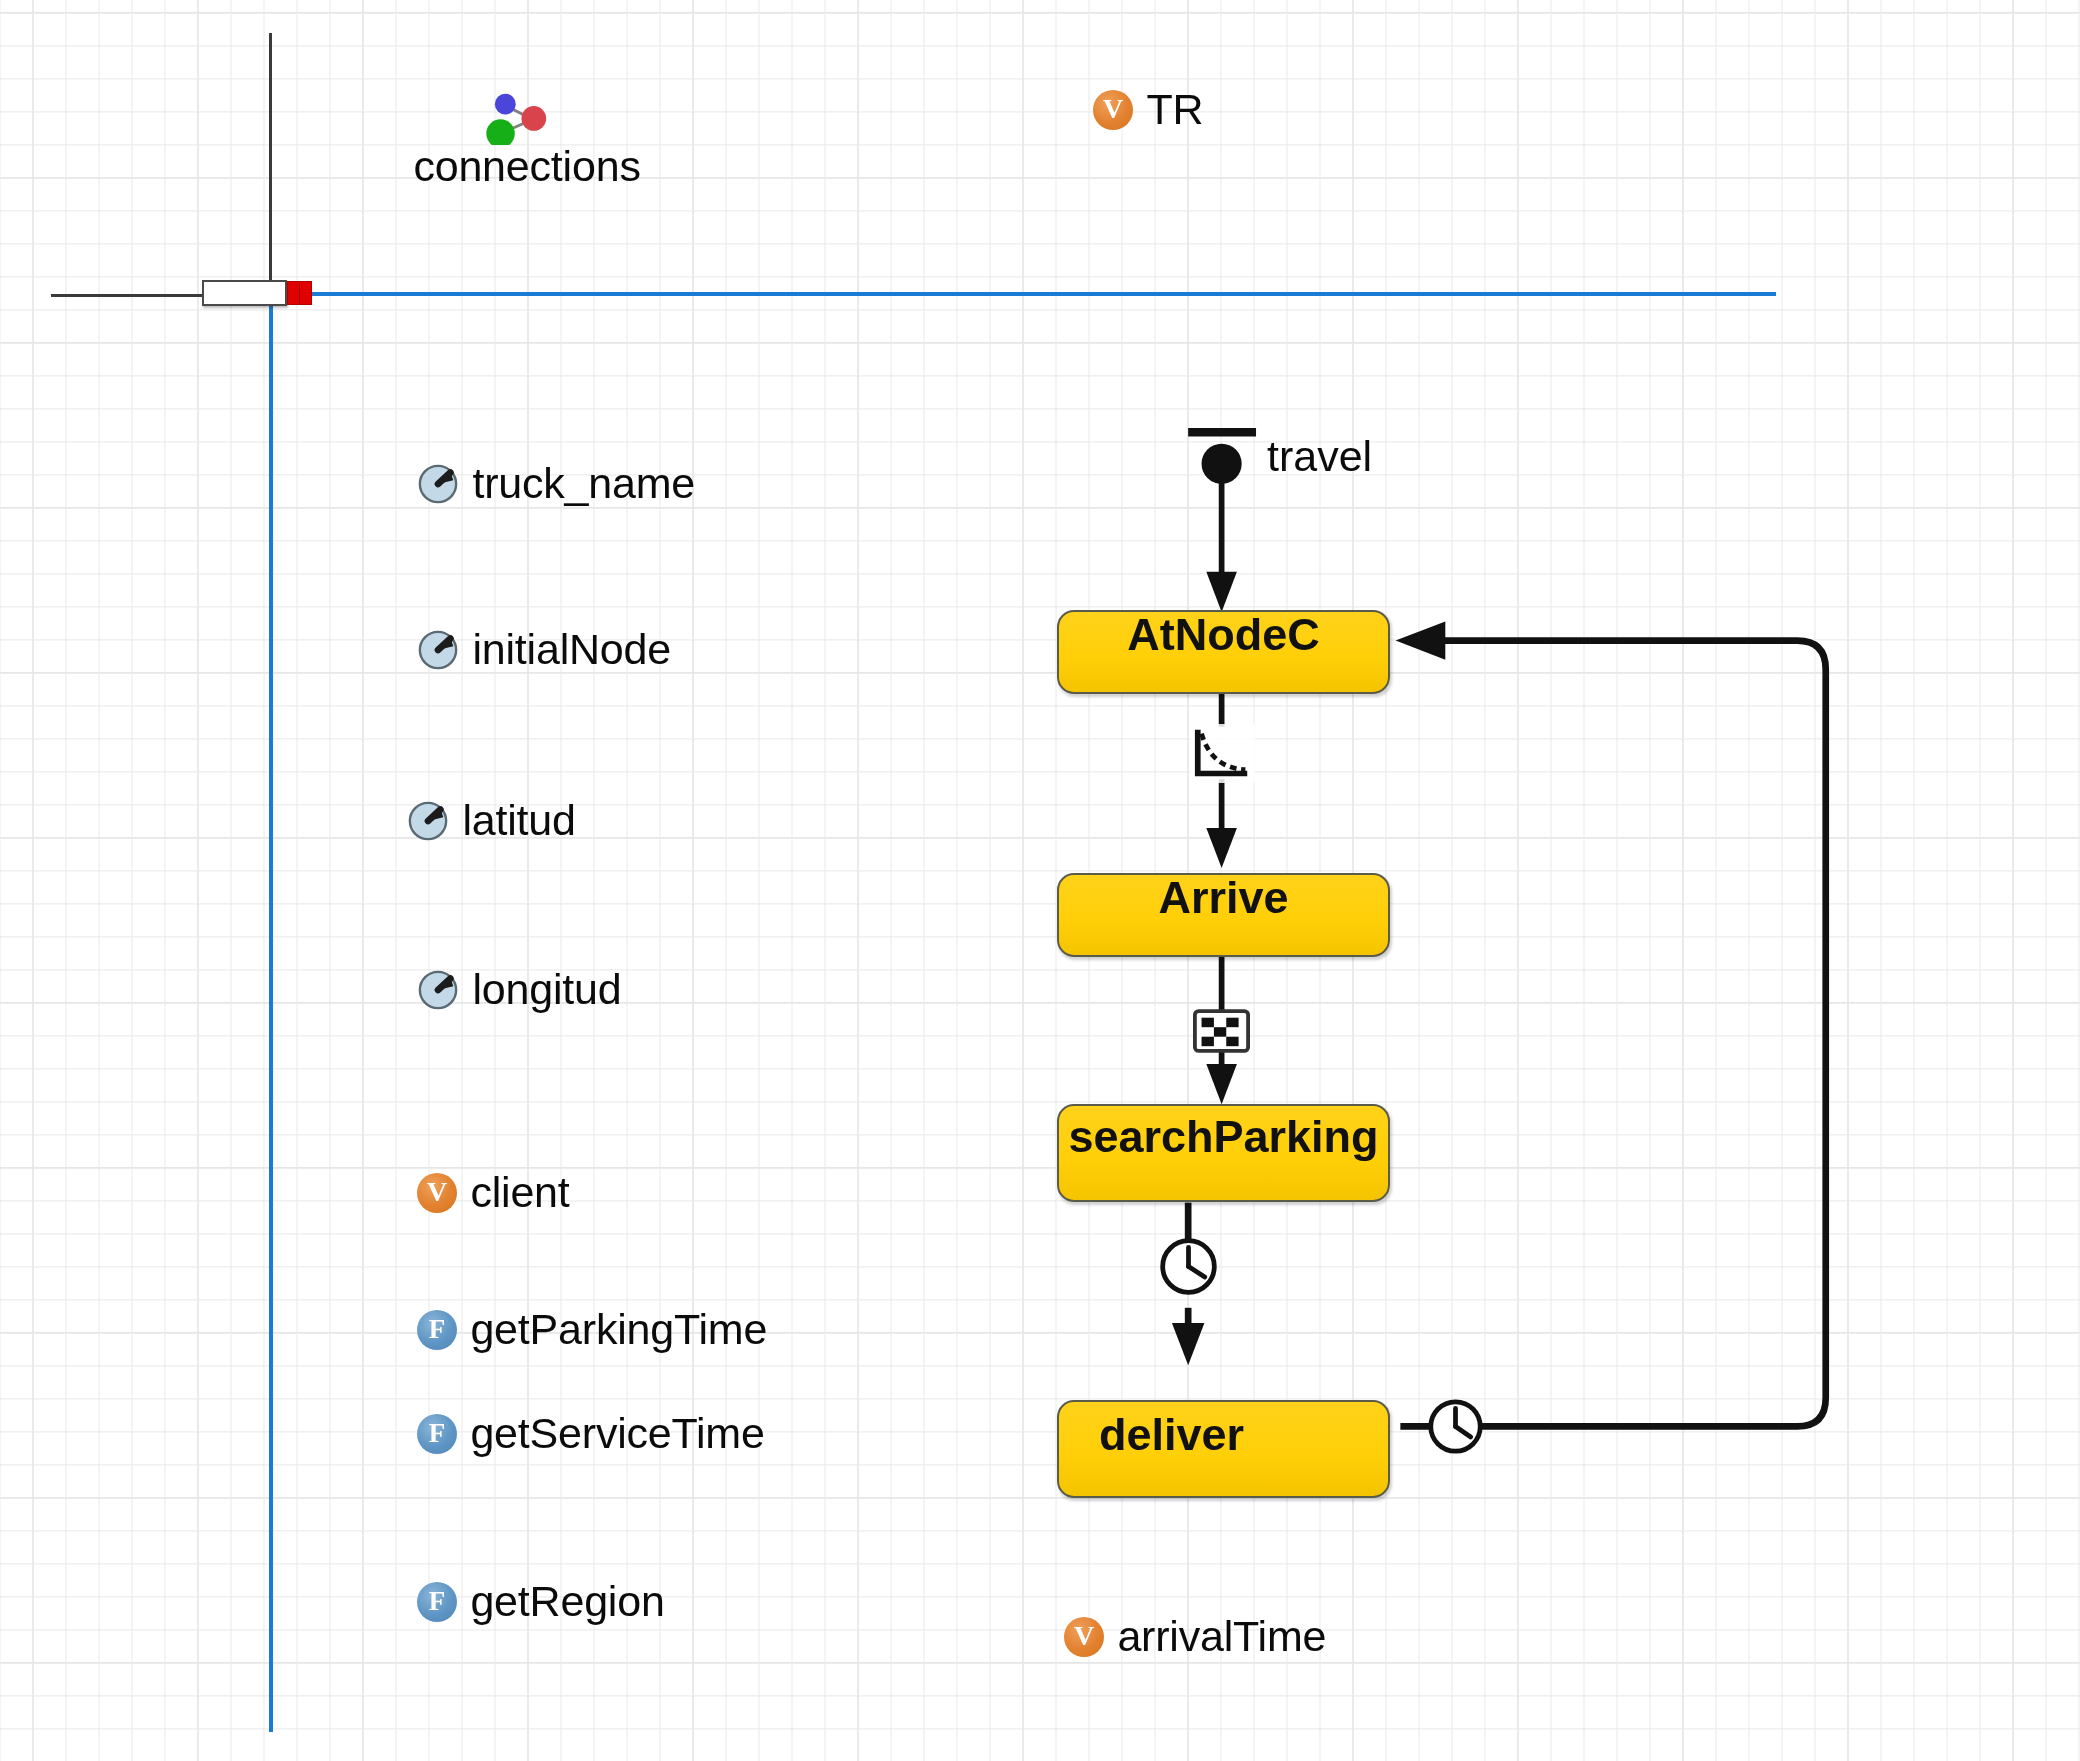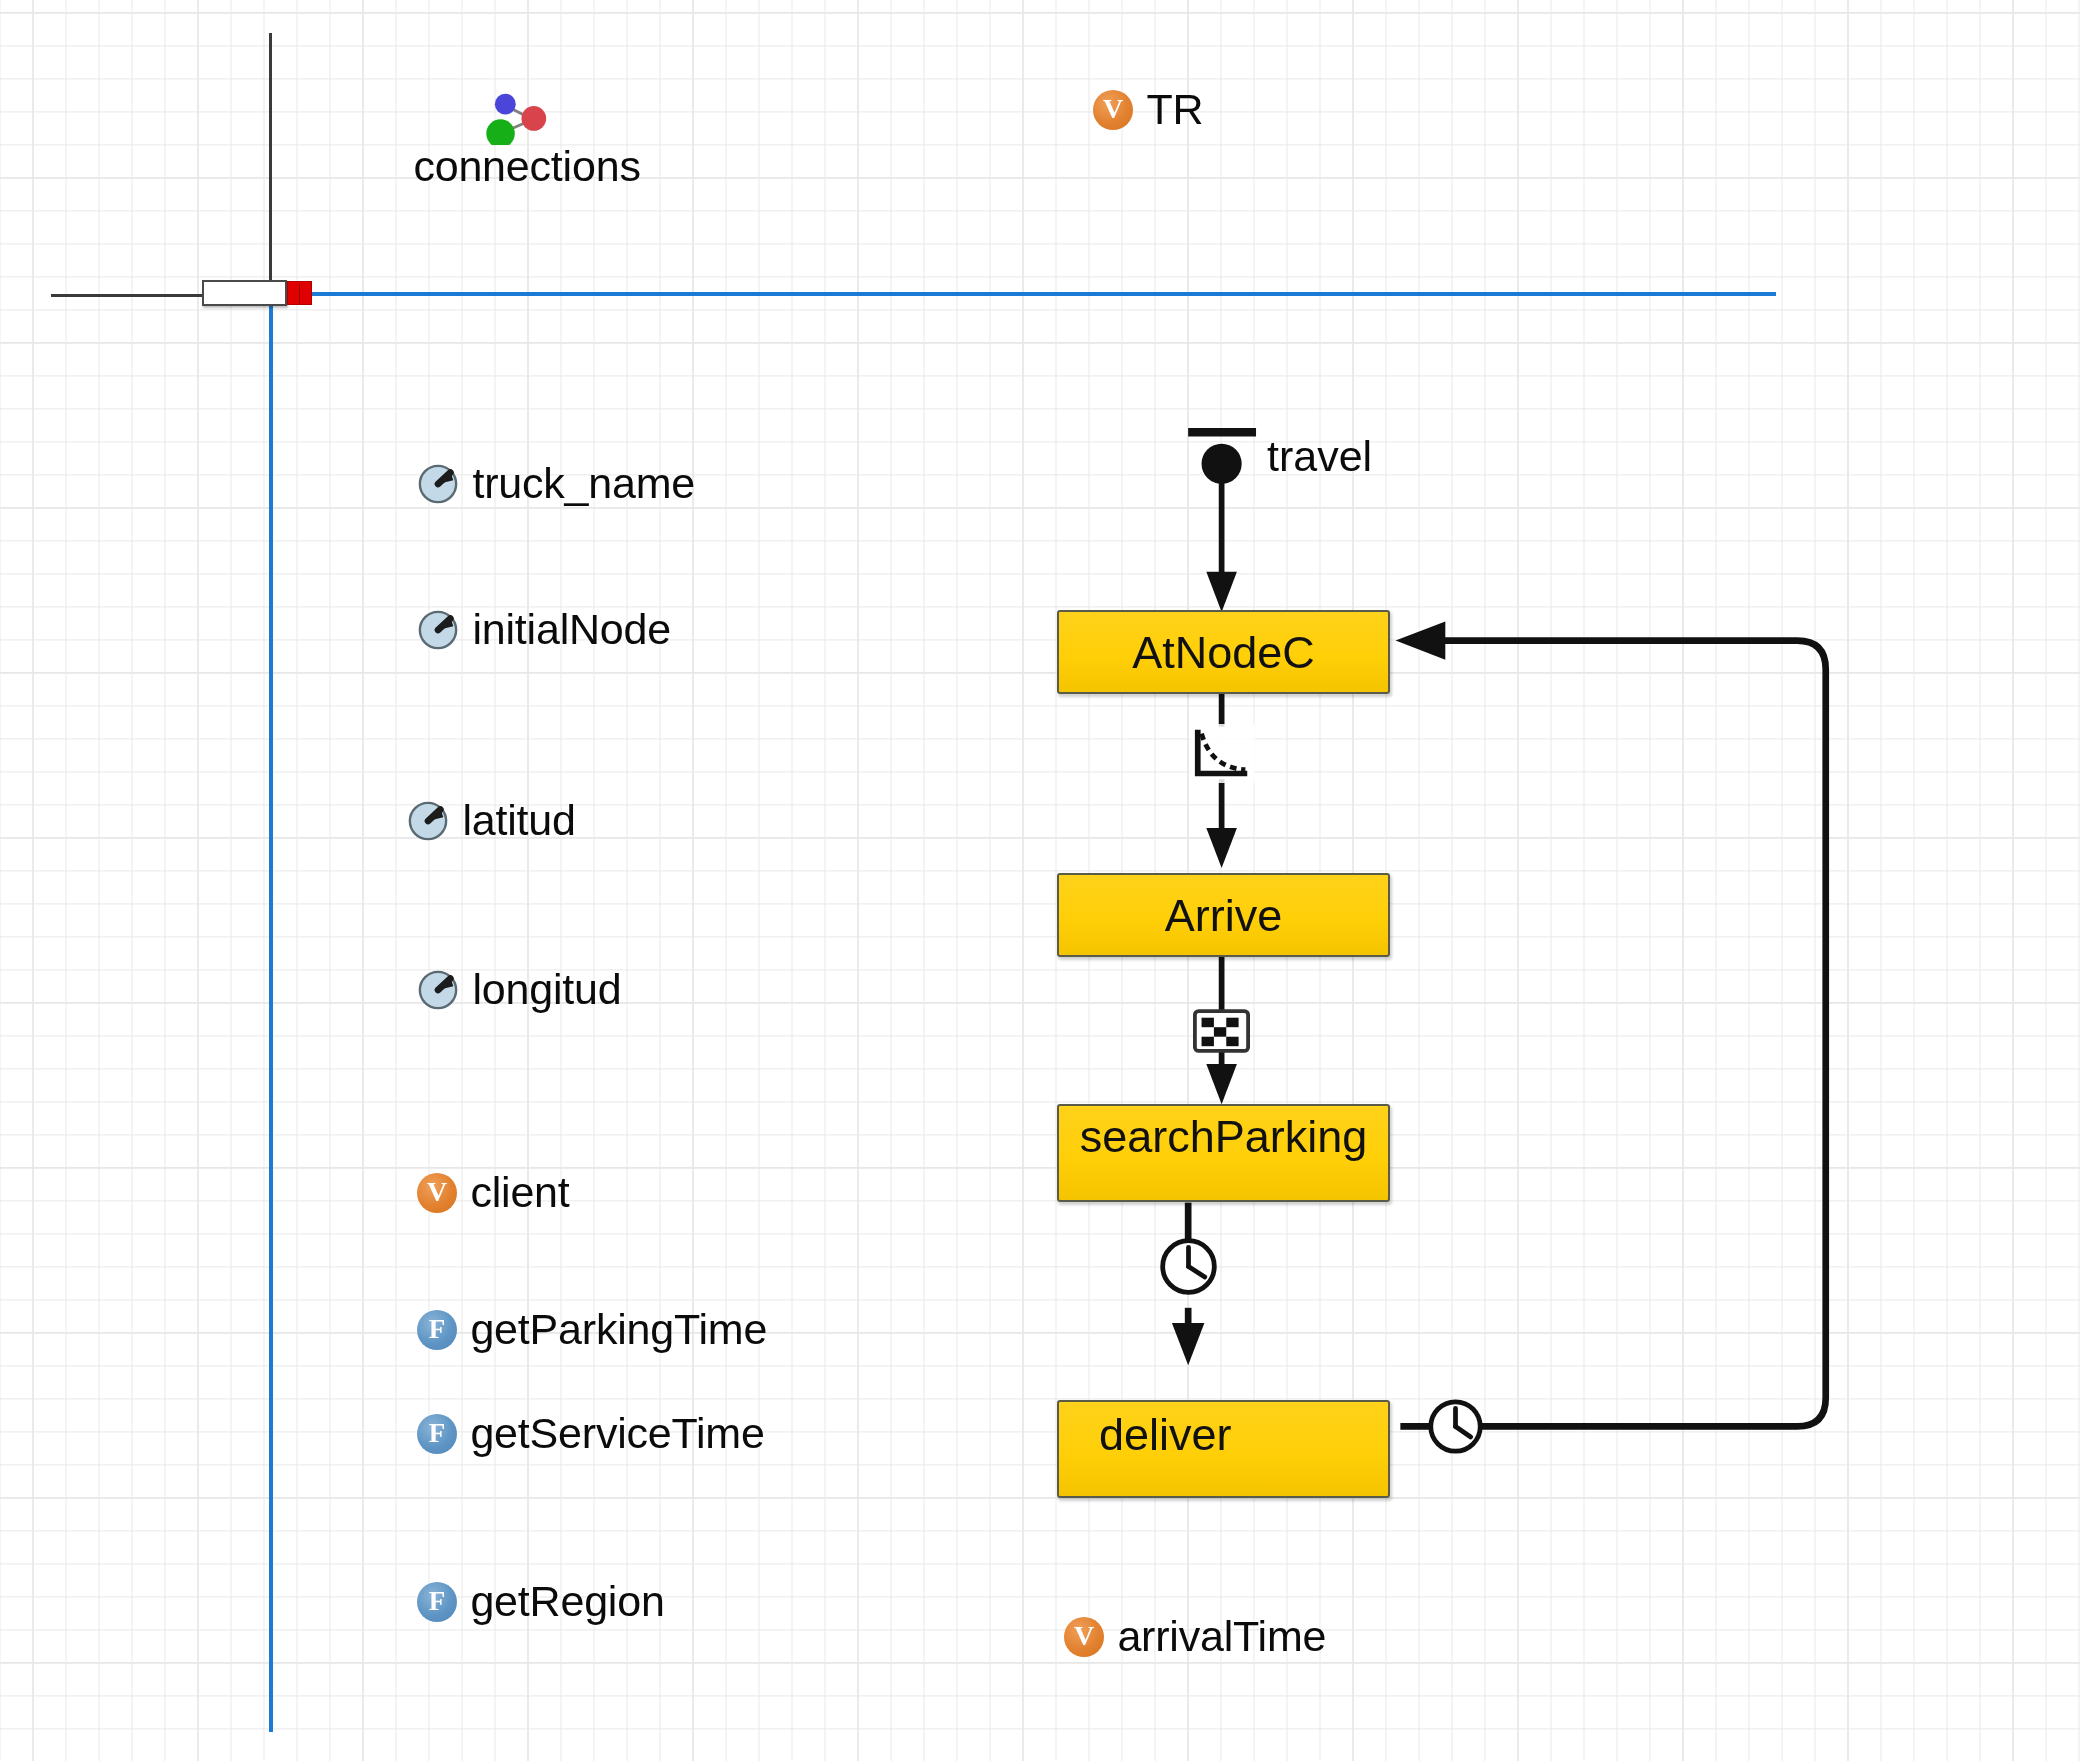--- a/index.html
+++ b/index.html
@@ -145,28 +145,28 @@
   }
 
   
   .ico-conn {
     width: 75px; height: 57px;
   }
 
   
   .state-box {
     position: absolute;
-    border-radius: 3px;
+    border-radius: 17px;
     background: linear-gradient(180deg, #ffd21a 0%, #ffcf08 55%, #f5c400 100%);
     border: 2.4px solid #5b5b4a;
     box-sizing: border-box;
     display: flex;
-    align-items: center;
     justify-content: center;
     box-shadow: 1.9px 2.9px 2.9px rgba(0,0,0,0.18);
+    font-weight: bold;
   }
   .state-box .state-label {
     font-size: 45px;
     color: #111111;
     line-height: 1;
     white-space: nowrap;
   }
 
   .sc-svg {
     position: absolute;
@@ -219,21 +219,21 @@
     <span class="ico ico-param">
       <svg width="42" height="42" viewBox="0 0 44 44">
         <circle cx="22" cy="22" r="19" fill="#c4d9e8" stroke="#5a6a72" stroke-width="2.5"></circle>
         <path d="M22 22 L36 12 L38 18 L22 22 Z" fill="#1c1c1c"></path>
         <path d="M22 22 L35 10" stroke="#1c1c1c" stroke-width="7" stroke-linecap="round"></path>
       </svg>
     </span>
     <span class="txt">truck_name</span>
   </div>
 
-  <div class="lbl" style="left:417px; top:608px;">
+  <div class="lbl" style="left:417px; top:628px;">
     <span class="ico ico-param">
       <svg width="42" height="42" viewBox="0 0 44 44">
         <circle cx="22" cy="22" r="19" fill="#c4d9e8" stroke="#5a6a72" stroke-width="2.5"></circle>
         <path d="M22 22 L36 12 L38 18 L22 22 Z" fill="#1c1c1c"></path>
         <path d="M22 22 L35 10" stroke="#1c1c1c" stroke-width="7" stroke-linecap="round"></path>
       </svg>
     </span>
     <span class="txt">initialNode</span>
   </div>
 

